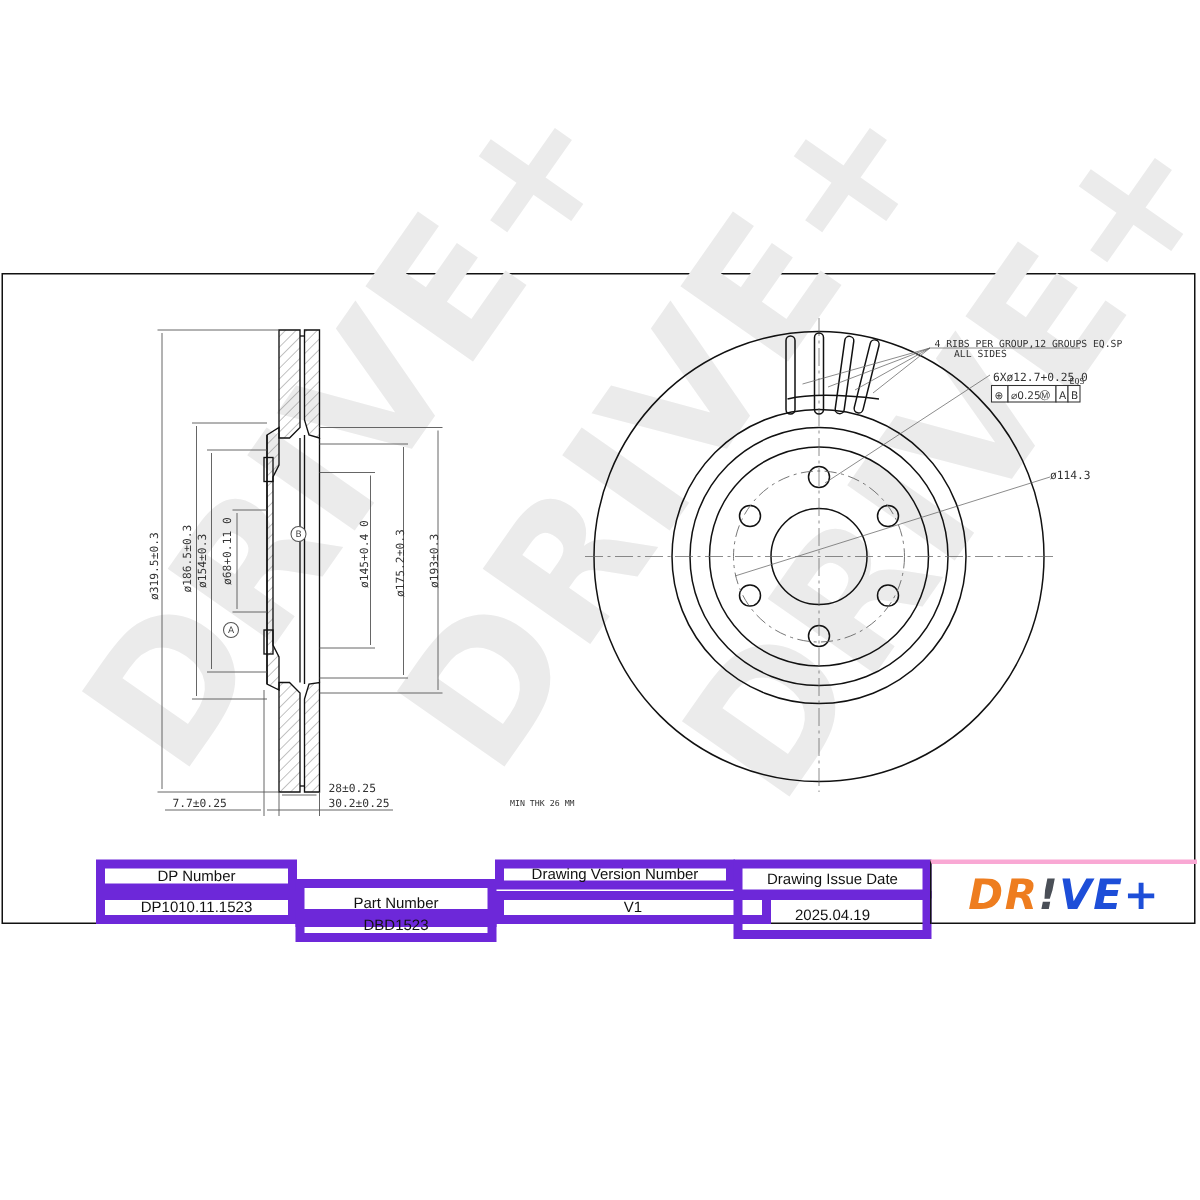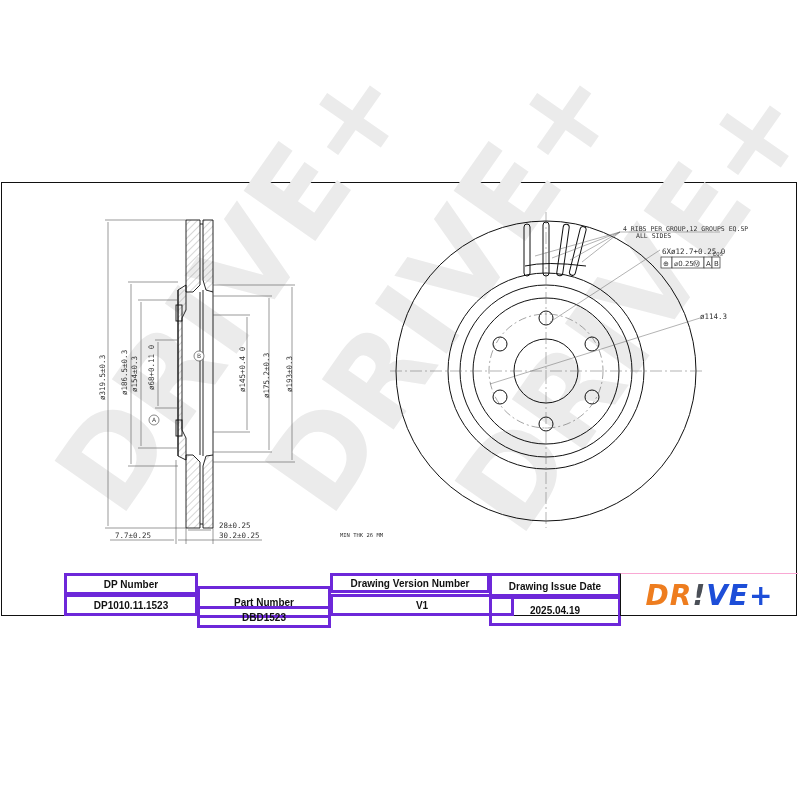--- a/index.html
+++ b/index.html
@@ -1,20 +1,20 @@
 <!DOCTYPE html>
 <html><head>
 <meta charset="utf-8">
 <style>
   html, body { margin:0; padding:0; background:#ffffff; }
   body { width:800px; height:800px; position:relative; overflow:hidden; font-family:"Liberation Sans", sans-serif; }
   .frame { position:absolute; left:1px; top:182px; width:796px; height:434px; border:1.5px solid #111; box-sizing:border-box; }
   .drawing { position:absolute; left:0; top:0; width:800px; height:800px; }
-  .tcell { position:absolute; border:3px solid #6d28d9; box-sizing:border-box; font-size:10px; color:#111; display:flex; align-items:center; justify-content:center;font-weight:bold; }
-  .logo { position:absolute; left:620px; top:573px; width:178px; height:43px; border-left:1px solid #111; border-top:1px solid #f9a8d4; box-sizing:border-box; display:flex; align-items:center; justify-content:center; }
+  .tcell { position:absolute; border:6px solid #6d28d9; box-sizing:border-box; font-size:10px; color:#111; display:flex; align-items:center; justify-content:center; }
+  .logo { position:absolute; left:620px; top:573px; width:178px; height:43px; border-left:1px solid #111; border-top:3px solid #f9a8d4; box-sizing:border-box; display:flex; align-items:center; justify-content:center; }
   .logo span { font-family:"DejaVu Sans", sans-serif; font-weight:bold; font-style:italic; font-size:28px; letter-spacing:1px; }
   .dimtext { font-family:"DejaVu Sans Mono", monospace; }
 </style>
 </head>
 <body>
 
 <div class="frame"></div>
 
 <svg class="drawing" viewBox="0 0 800 800" xmlns="http://www.w3.org/2000/svg">
   <defs>

